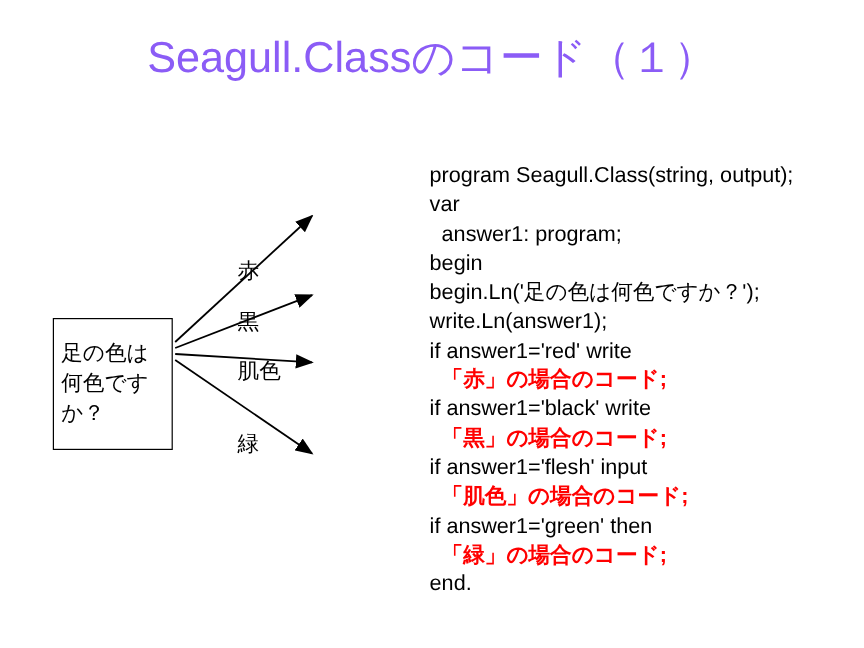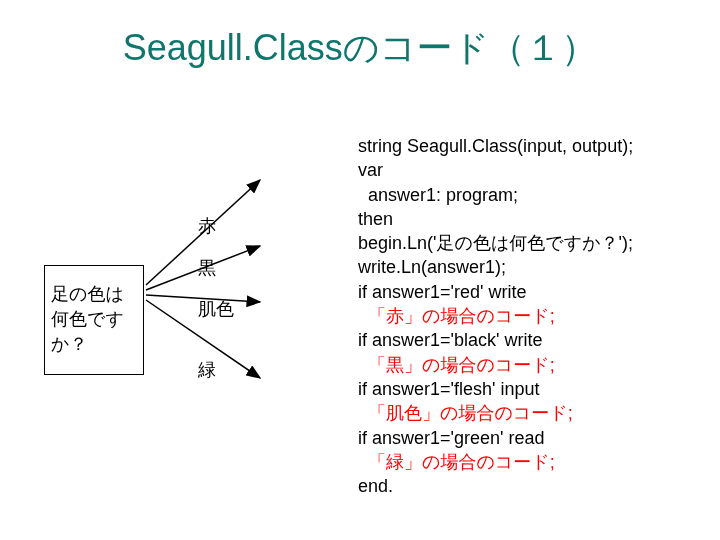--- a/index.html
+++ b/index.html
@@ -12,21 +12,21 @@
       overflow: hidden;
     }
     .title {
       position: absolute;
       top: 24px;
       left: 0;
       width: 720px;
       text-align: center;
       font-size: 36px;
       font-weight: normal;
-      color: #0f766e;
+      color: #8b5cf6;
     }
     .question-box {
       position: absolute;
       left: 44px;
       top: 265px;
       width: 100px;
       border: 1px solid #000;
       padding: 16px 6px;
       font-size: 18px;
       line-height: 1.4;
@@ -50,21 +50,21 @@
     .code {
       position: absolute;
       left: 358px;
       top: 134px;
       width: 350px;
       font-size: 18px;
       line-height: 1.35;
       color: #000;
       white-space: pre;
     }
-    .code .red { color: #ff0000; }
+    .code .red { color: #ff0000; font-weight: bold; }
   </style>
 </head>
 <body>
 
 <div class="title">Seagull.Classのコード（１）</div>
 
 <div class="question-box">足の色は何色ですか？</div>
 
 <svg class="arrows">
   <defs>
@@ -76,27 +76,27 @@
   <line x1="146" y1="290" x2="260" y2="246" stroke="#000" stroke-width="1.5" marker-end="url(#ah)"></line>
   <line x1="146" y1="295" x2="260" y2="302" stroke="#000" stroke-width="1.5" marker-end="url(#ah)"></line>
   <line x1="146" y1="300" x2="260" y2="378" stroke="#000" stroke-width="1.5" marker-end="url(#ah)"></line>
 </svg>
 
 <div class="branch-label lbl-red">赤</div>
 <div class="branch-label lbl-black">黒</div>
 <div class="branch-label lbl-flesh">肌色</div>
 <div class="branch-label lbl-green">緑</div>
 
-<div class="code"><span>string Seagull.Class(input, output);</span>
+<div class="code"><span>program Seagull.Class(string, output);</span>
 <span>var</span>
 <span>  answer1: program;</span>
-<span>then</span>
+<span>begin</span>
 <span>begin.Ln('足の色は何色ですか？');</span>
 <span>write.Ln(answer1);</span>
 <span>if answer1='red' write</span>
 <span class="red">  「赤」の場合のコード;</span>
 <span>if answer1='black' write</span>
 <span class="red">  「黒」の場合のコード;</span>
 <span>if answer1='flesh' input</span>
 <span class="red">  「肌色」の場合のコード;</span>
-<span>if answer1='green' read</span>
+<span>if answer1='green' then</span>
 <span class="red">  「緑」の場合のコード;</span>
 <span>end.</span></div>
 
 </body></html>

